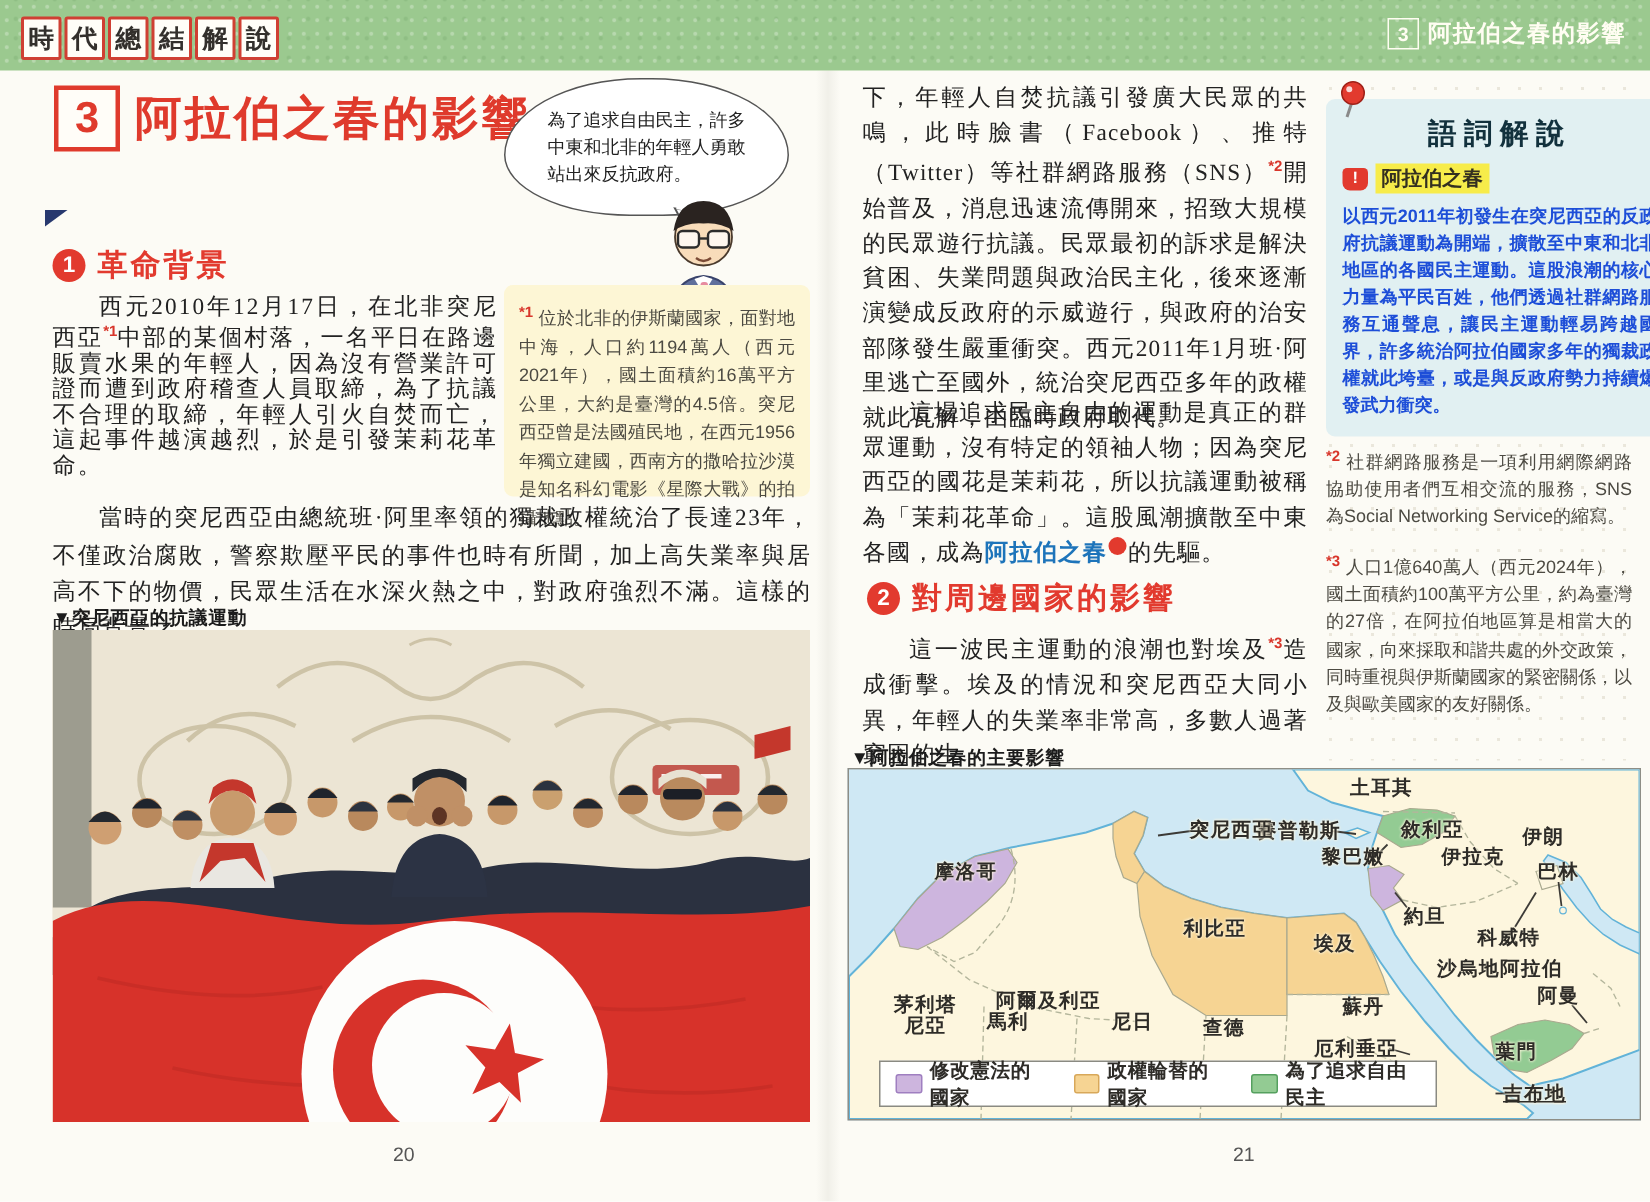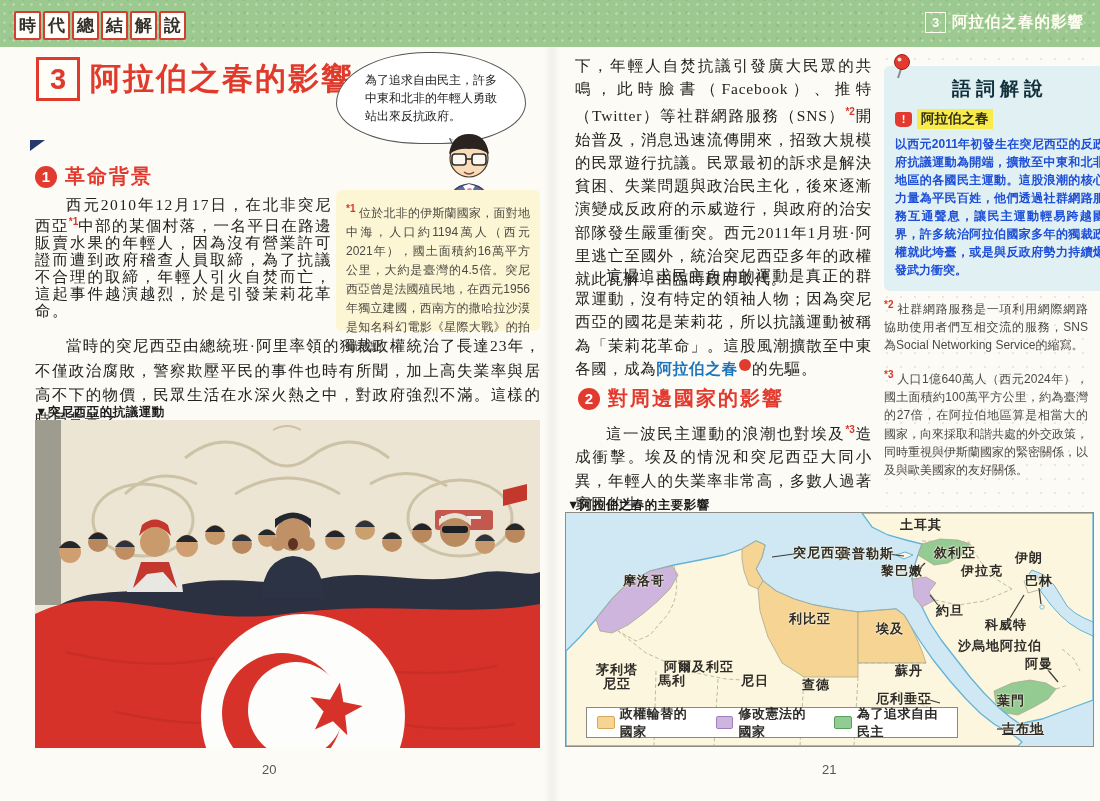--- a/index.html
+++ b/index.html
@@ -345,26 +345,26 @@
         <div class="map-label" style="left: 78px; top: 68px;">摩洛哥</div>
         <div class="map-label" style="left: 133px; top: 106px; margin-top: 48px;">阿爾及利亞</div>
         <div class="map-label" style="left: 51px; top: 164px;">茅利塔
 尼亞</div>
         <div class="map-label" style="left: 106px; top: 168px;">馬利</div>
         <div class="map-label" style="left: 189px; top: 168px;">尼日</div>
         <div class="map-label" style="left: 250px; top: 172px;">查德</div>
       </div>
     <div class="legend">
       <div class="legend-item">
+        <span class="swatch" style="background: rgb(205, 181, 222); border-color: rgb(159, 127, 192);"></span>
+        <span class="legend-label">修改憲法的國家</span>
+      </div>
+      <div class="legend-item">
         <span class="swatch" style="background: rgb(246, 212, 147); border-color: rgb(216, 168, 90);"></span>
         <span class="legend-label">政權輪替的國家</span>
-      </div>
-      <div class="legend-item">
-        <span class="swatch" style="background: rgb(205, 181, 222); border-color: rgb(159, 127, 192);"></span>
-        <span class="legend-label">修改憲法的國家</span>
       </div>
       <div class="legend-item">
         <span class="swatch" style="background: rgb(147, 203, 147); border-color: rgb(85, 160, 95);"></span>
         <span class="legend-label">為了追求自由民主</span>
       </div>
     </div>
   </div>
 
   <div class="pagenum" style="left:822px;top:762px;">21</div>
 

